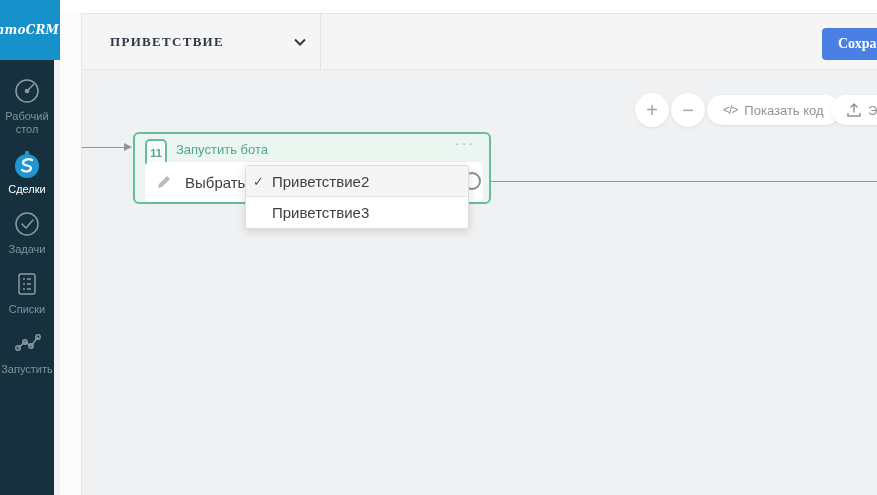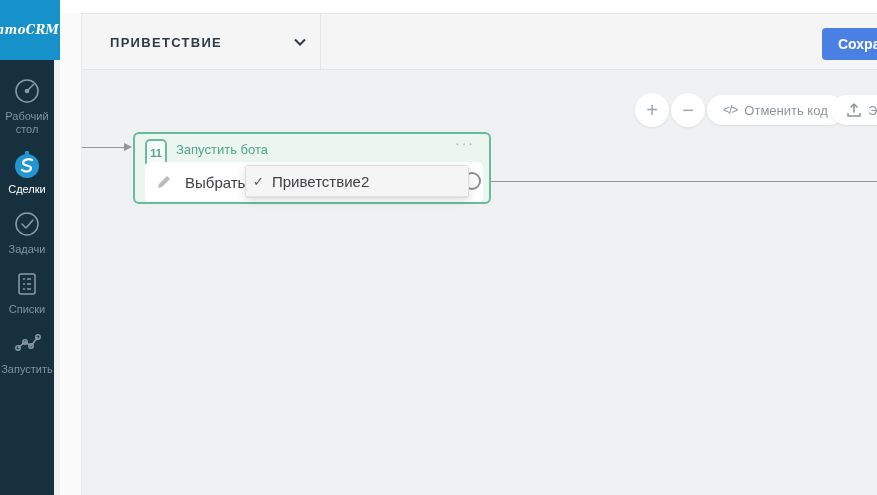--- a/index.html
+++ b/index.html
@@ -15,21 +15,21 @@
           color:#fff; font-family:"DejaVu Serif", serif; font-style:italic; font-weight:bold; font-size:12px; letter-spacing:0.2px; }
   .nav { display:flex; flex-direction:column; align-items:center; padding-top:16px; }
   .nav-item { width:60px; display:flex; flex-direction:column; align-items:center; margin-bottom:13px; cursor:pointer; }
   .nav-item .ni-icon { width:30px; height:30px; display:flex; align-items:center; justify-content:center; color:#8a9ba6; }
   .nav-item .ni-label { margin-top:4px; font-size:11px; line-height:13px; color:#7e94a0; text-align:center; width:56px; }
   .nav-item.active .ni-label { color:#ffffff; font-weight:normal; }
   
   .top-strip { position:absolute; left:60px; top:0; width:817px; height:13px; background:#ffffff; z-index:5; }
   .gutter { position:absolute; left:60px; top:13px; width:22px; height:482px; background:#fbfbfc; border-right:1px solid #e8e9ea; z-index:4; }
   .toolbar { position:absolute; left:82px; top:13px; width:795px; height:57px; background:#f5f5f6;
-             border-top:1px solid #e4e5e7; border-bottom:1px solid #e4e5e7; z-index:6; }
+             border-top:1px solid #e4e5e7; border-bottom:1px solid #e4e5e7; z-index:6;font-family:Liberation Serif, serif; }
   .tb-title { position:absolute; left:28px; top:50%; transform:translateY(-50%);
               font-size:13px; font-weight:bold; letter-spacing:1.3px; color:#2f3a45; }
   .tb-chevron { position:absolute; left:212px; top:50%; transform:translateY(-50%); color:#2f3a45; display:flex; }
   .tb-divider { position:absolute; left:238px; top:0; width:1px; height:57px; background:#e4e5e7; }
   .tb-cancel { position:absolute; left:748px; top:50%; transform:translateY(-50%);
                font-size:14px; color:#9ba1a8; cursor:pointer; background:none; border:none; font-family:inherit; }
   .tb-save { position:absolute; left:740px; top:14px; height:32px; width:130px; background:#4a80e4; border:none;
              border-radius:4px; color:#fff; font-size:14px; font-weight:bold; font-family:inherit;
              text-align:left; padding-left:16px; cursor:pointer; }
   
@@ -162,21 +162,21 @@
 <div class="canvas"></div>
 
 <button class="ctl-circle ctl-zoom-in">
   <span>+</span>
 </button>
 <button class="ctl-circle ctl-zoom-out">
   <span>−</span>
 </button>
 <button class="ctl-pill ctl-code">
   <span class="code-glyph">&lt;/&gt;</span>
-  <span>Отменить код</span>
+  <span>Показать код</span>
 </button>
 <button class="ctl-pill ctl-export">
   <span style="display:flex;">
     <svg width="14" height="15" viewBox="0 0 14 15" fill="none" stroke="#8c959c" stroke-width="1.5">
       <path d="M7 1 v8 M4 4 l3 -3 l3 3" stroke-linecap="round" stroke-linejoin="round"></path>
       <path d="M1 10 v3 h12 v-3"></path>
     </svg>
   </span>
   <span>Экспорт</span>
 </button>
@@ -198,13 +198,16 @@
     <span class="row-label">Выбрать бота</span>
   </div>
 </div>
 <div class="connector"></div>
 
 <div class="dropdown">
   <div class="dd-item checked">
     <span class="dd-check">✓</span>
     <span>Приветствие2</span>
   </div>
+  <div class="dd-item">
+    <span>Приветствие3</span>
+  </div>
 </div>
 
 </body></html>

